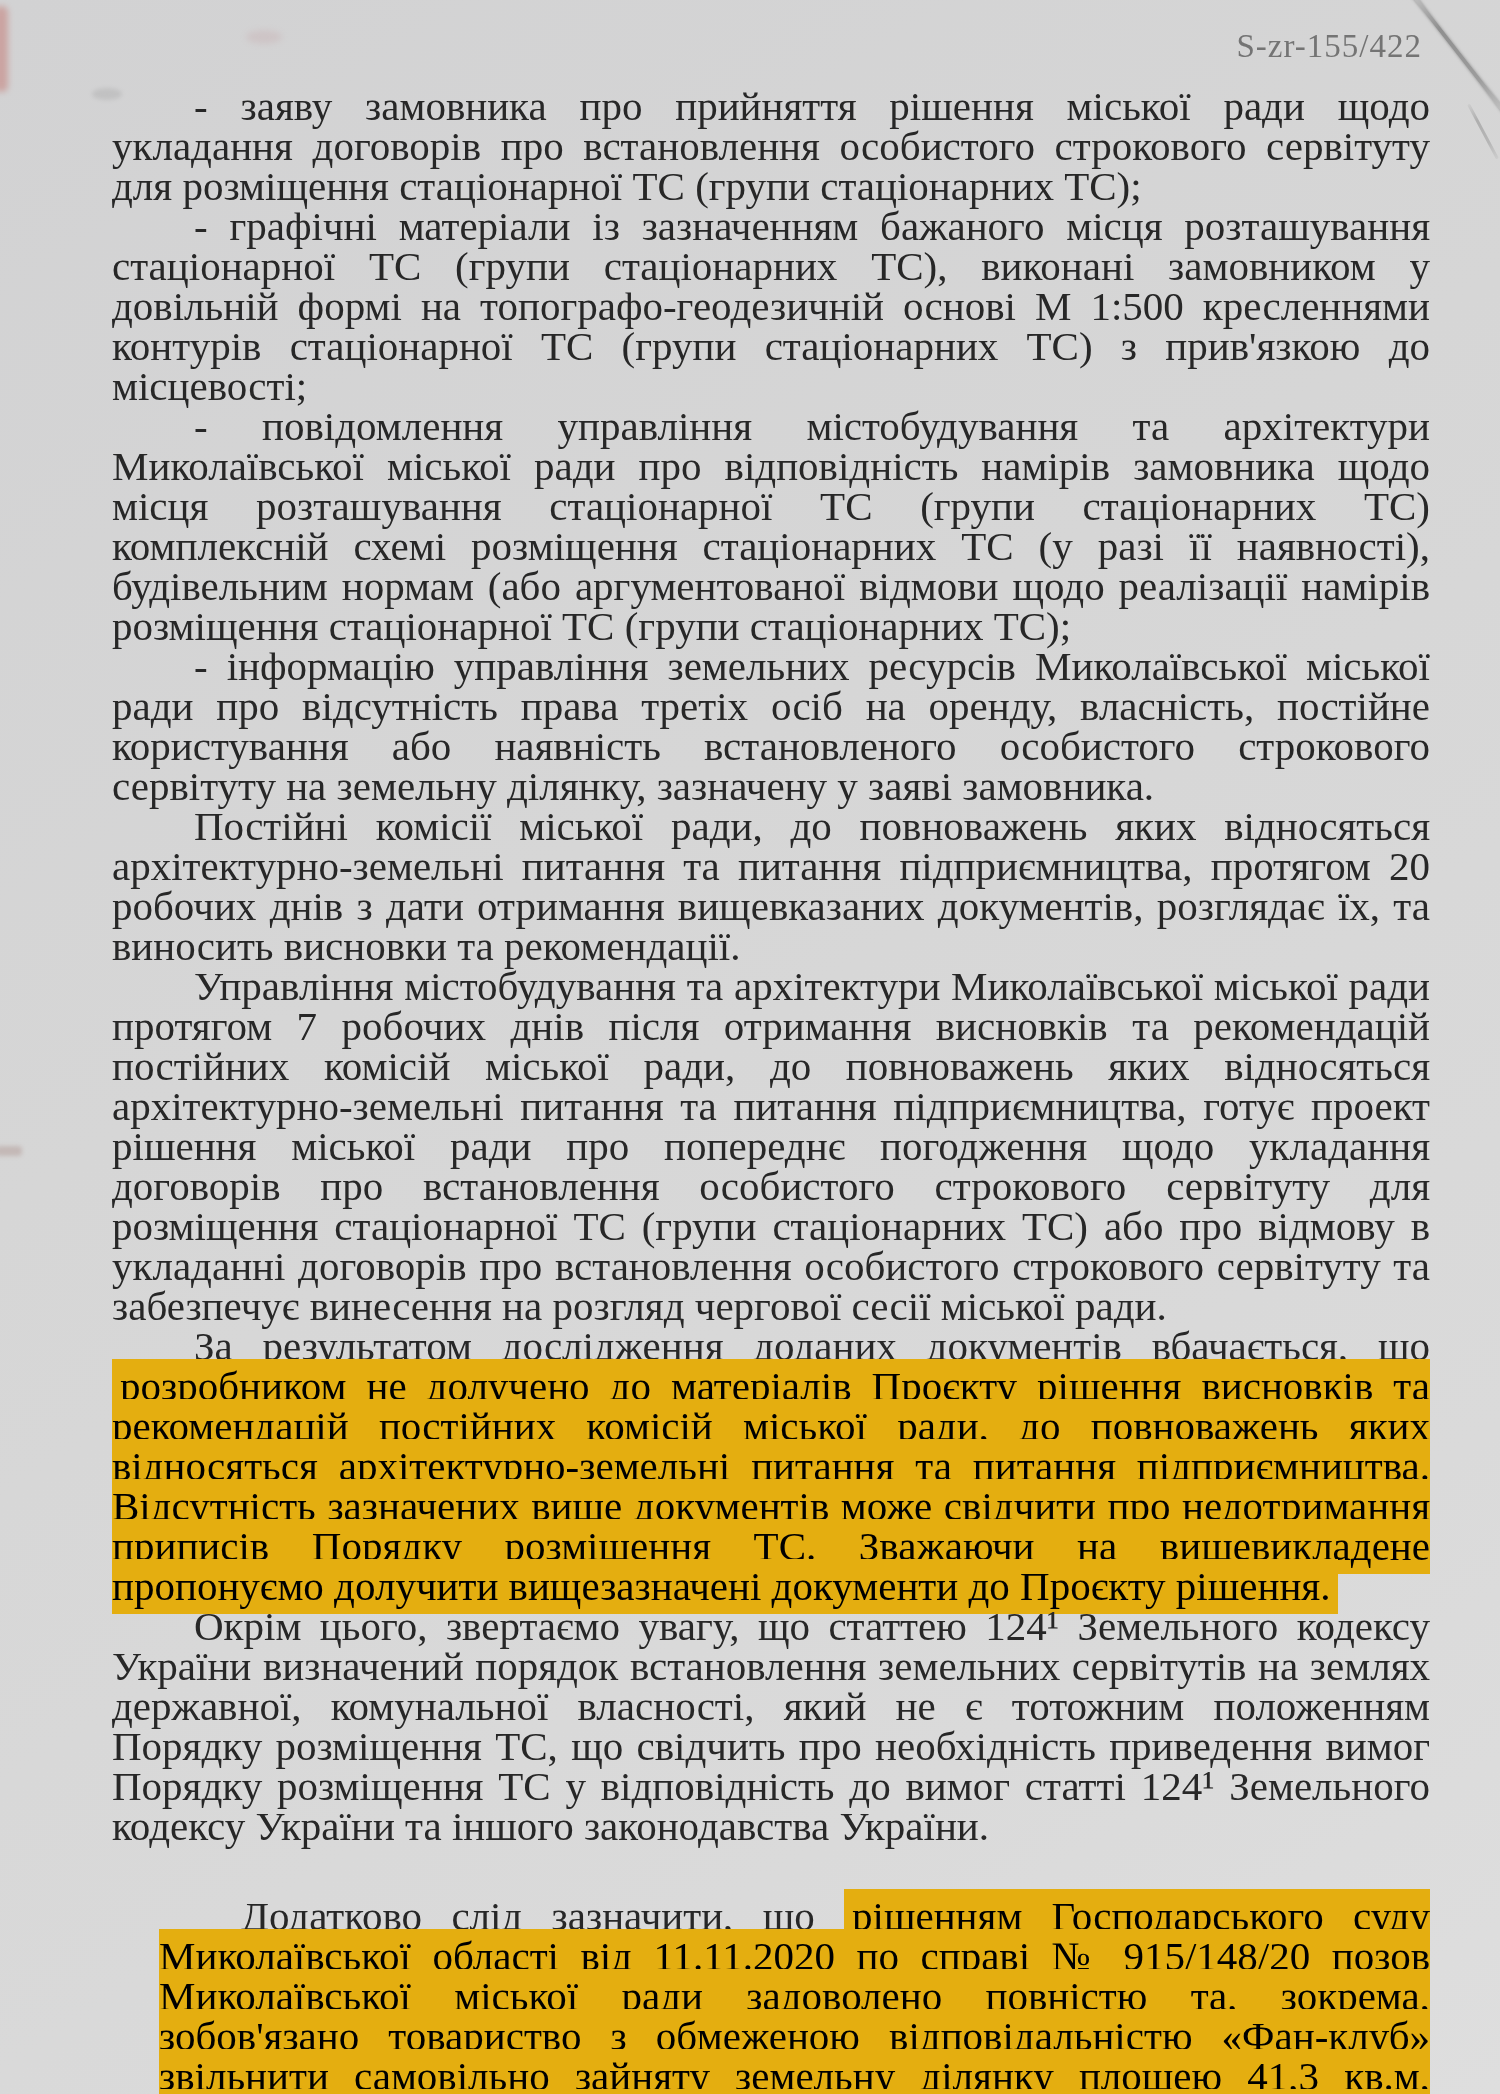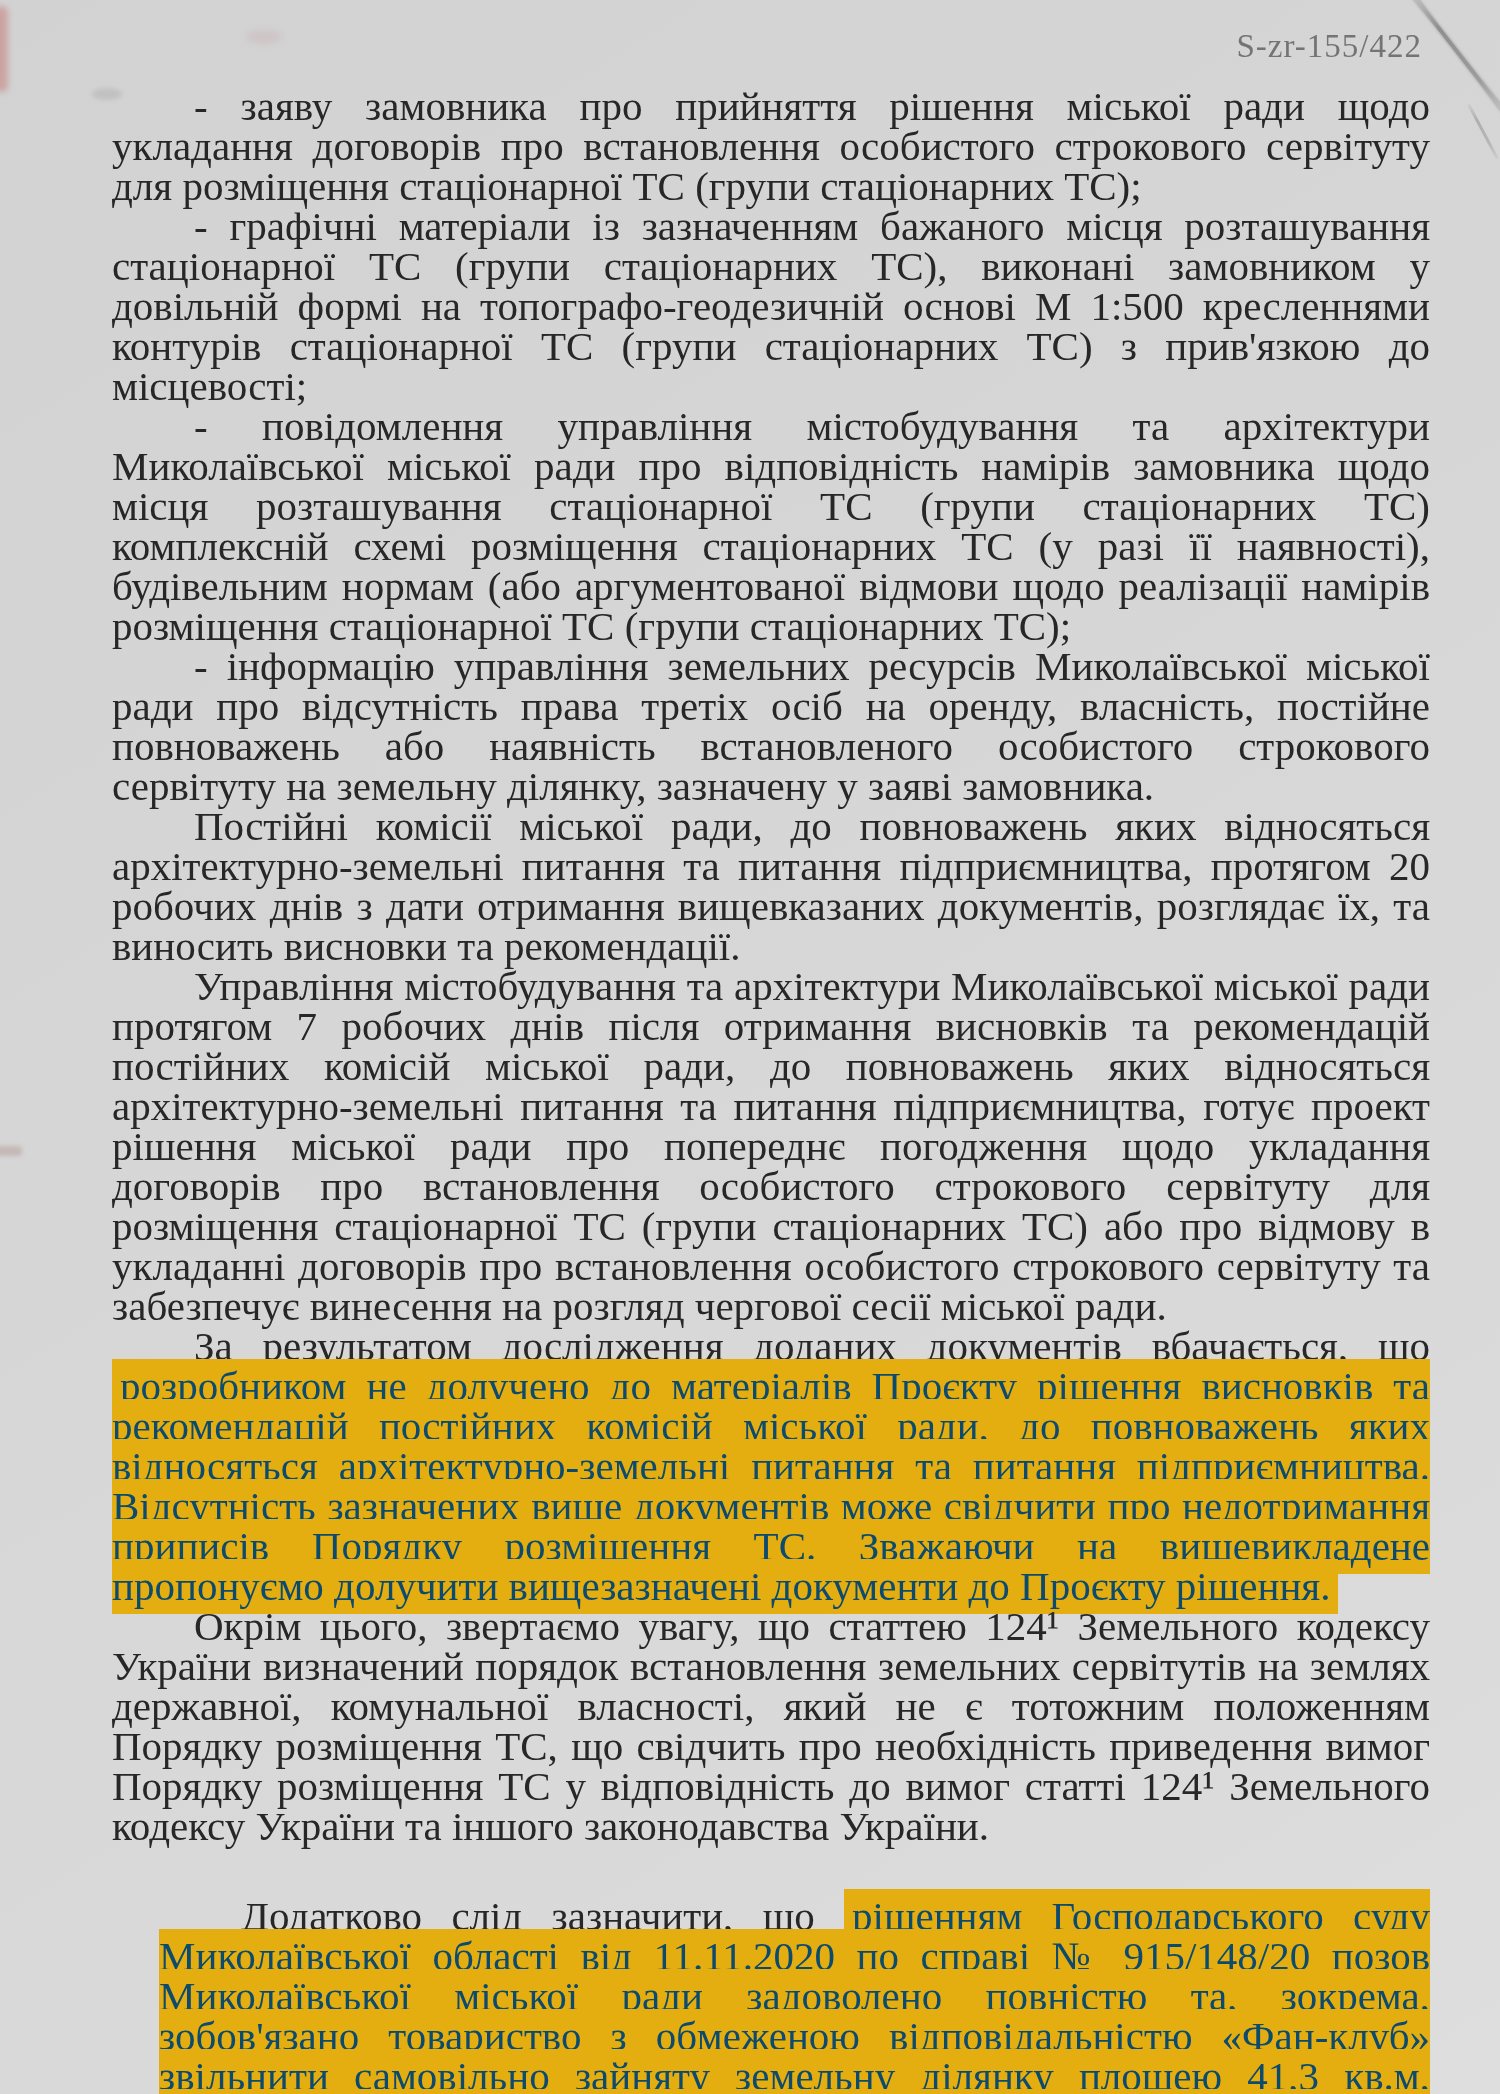--- a/index.html
+++ b/index.html
@@ -69,21 +69,21 @@
     text-align: justify;
     text-justify: inter-word;
   }
   .para {
     margin: 0;
     text-indent: 82px;
   }
   .para.spaced { margin-top: 50px; padding-left: 47px; }
   mark.hl {
     background: #e4ae10;
-    color: #0c4a6e;
+    color: #000000;
     padding: 4px 8px 5px 8px;
     -webkit-box-decoration-break: slice;
     box-decoration-break: slice;
   }
 </style>
 </head>
 <body>
 
 <div class="page">
 
@@ -94,21 +94,21 @@
 
   <div class="artifact artifact-red-edge"></div>
   <div class="artifact artifact-pink-smudge"></div>
   <div class="artifact artifact-gray-smudge"></div>
   <div class="artifact artifact-left-dash"></div>
 
   <div class="doc-body" id="doc-body">
       <p class="para"><span>- заяву замовника про прийняття рішення міської ради щодо укладання договорів про встановлення особистого строкового сервітуту для розміщення стаціонарної ТС (групи стаціонарних ТС);</span></p>
       <p class="para"><span>- графічні матеріали із зазначенням бажаного місця розташування стаціонарної ТС (групи стаціонарних ТС), виконані замовником у довільній формі на топографо-геодезичній основі М 1:500 кресленнями контурів стаціонарної ТС (групи стаціонарних ТС) з прив'язкою до місцевості;</span></p>
       <p class="para"><span>- повідомлення управління містобудування та архітектури Миколаївської міської ради про відповідність намірів замовника щодо місця розташування стаціонарної ТС (групи стаціонарних ТС) комплексній схемі розміщення стаціонарних ТС (у разі її наявності), будівельним нормам (або аргументованої відмови щодо реалізації намірів розміщення стаціонарної ТС (групи стаціонарних ТС);</span></p>
-      <p class="para"><span>- інформацію управління земельних ресурсів Миколаївської міської ради про відсутність права третіх осіб на оренду, власність, постійне повноважень або наявність встановленого особистого строкового сервітуту на земельну ділянку, зазначену у заяві замовника.</span></p>
+      <p class="para"><span>- інформацію управління земельних ресурсів Миколаївської міської ради про відсутність права третіх осіб на оренду, власність, постійне користування або наявність встановленого особистого строкового сервітуту на земельну ділянку, зазначену у заяві замовника.</span></p>
       <p class="para"><span>Постійні комісії міської ради, до повноважень яких відносяться архітектурно-земельні питання та питання підприємництва, протягом 20 робочих днів з дати отримання вищевказаних документів, розглядає їх, та виносить висновки та рекомендації.</span></p>
       <p class="para"><span>Управління містобудування та архітектури Миколаївської міської ради протягом 7 робочих днів після отримання висновків та рекомендацій постійних комісій міської ради, до повноважень яких відносяться архітектурно-земельні питання та питання підприємництва, готує проект рішення міської ради про попереднє погодження щодо укладання договорів про встановлення особистого строкового сервітуту для розміщення стаціонарної ТС (групи стаціонарних ТС) або про відмову в укладанні договорів про встановлення особистого строкового сервітуту та забезпечує винесення на розгляд чергової сесії міської ради.</span></p>
       <p class="para"><span>За результатом дослідження доданих документів вбачається, що </span><mark class="hl">розробником не долучено до матеріалів Проєкту рішення висновків та рекомендацій постійних комісій міської ради, до повноважень яких відносяться архітектурно-земельні питання та питання підприємництва. Відсутність зазначених вище документів може свідчити про недотримання приписів Порядку розміщення ТС. Зважаючи на вищевикладене пропонуємо долучити вищезазначені документи до Проєкту рішення.</mark></p>
       <p class="para"><span>Окрім цього, звертаємо увагу, що статтею 124¹ Земельного кодексу України визначений порядок встановлення земельних сервітутів на землях державної, комунальної власності, який не є тотожним положенням Порядку розміщення ТС, що свідчить про необхідність приведення вимог Порядку розміщення ТС у відповідність до вимог статті 124¹ Земельного кодексу України та іншого законодавства України.</span></p>
       <p class="para spaced"><span>Додатково слід зазначити, що </span><mark class="hl">рішенням Господарського суду Миколаївської області від 11.11.2020 по справі № 915/148/20 позов Миколаївської міської ради задоволено повністю та, зокрема, зобов'язано товариство з обмеженою відповідальністю «Фан-клуб» звільнити самовільно зайняту земельну ділянку площею 41,3 кв.м, розташовану по вул. Московській, 37 у м. Миколаєві та повернути її Миколаївській міській раді у придатному для використання стані шляхом звільнення її від споруд та літнього майданчика.</mark></p>
     </div>
 
 </div>
 
 </body></html>

